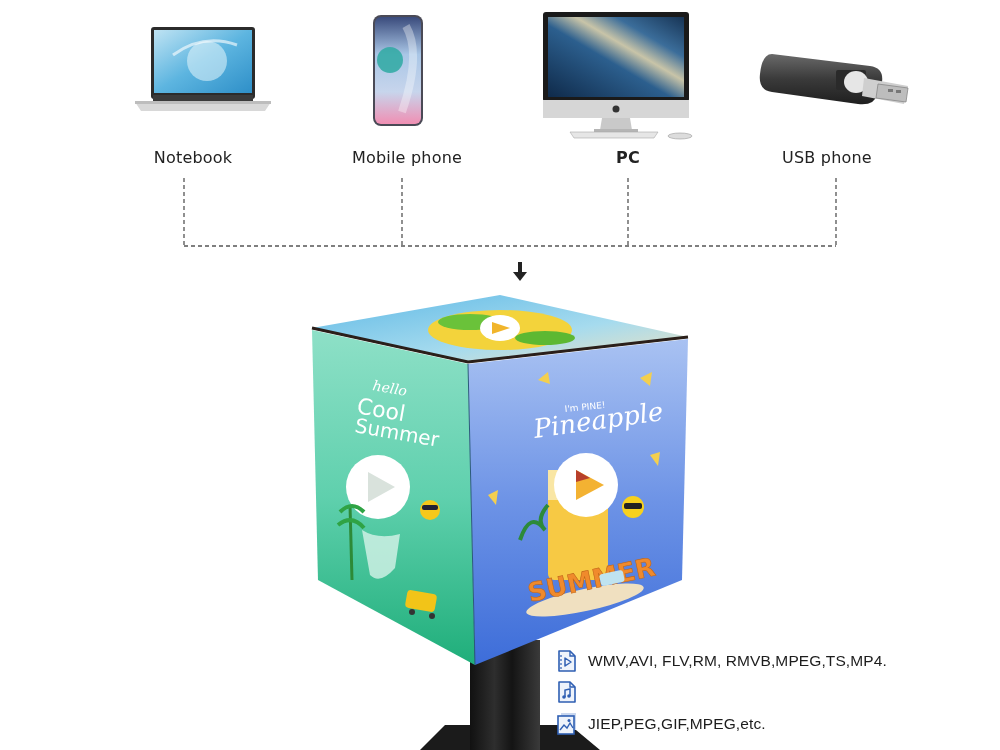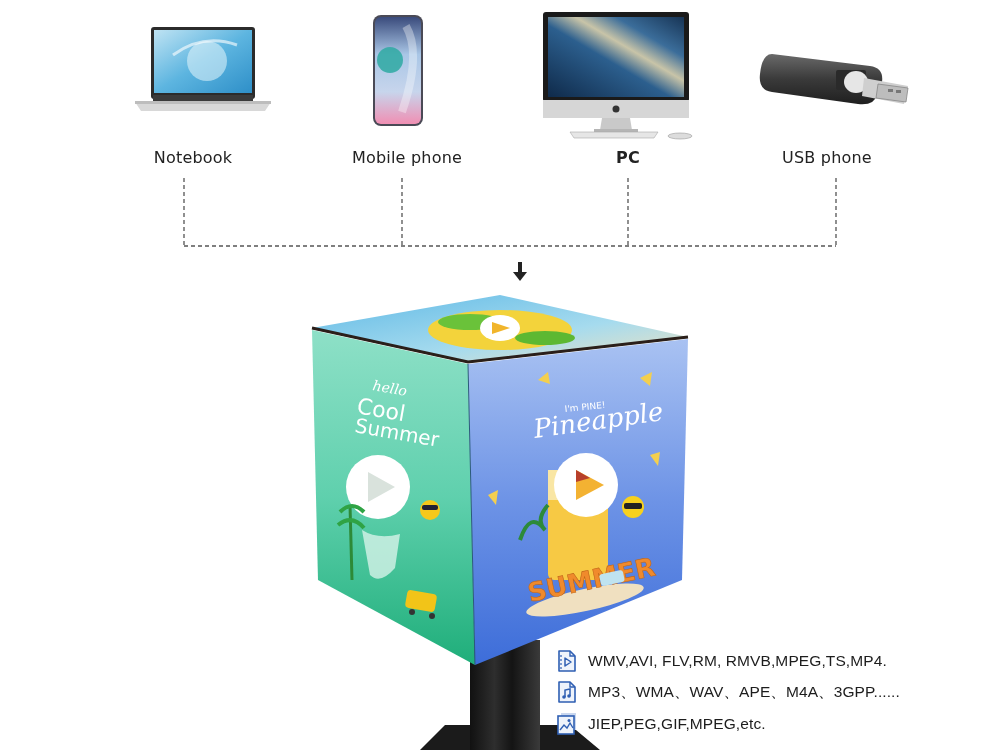--- a/index.html
+++ b/index.html
@@ -202,21 +202,20 @@
   <span class="txt">WMV,AVI, FLV,RM, RMVB,MPEG,TS,MP4.</span>
 </div>
 <div class="format-row" style="top:678px;">
   <svg class="ic" viewBox="0 0 22 24">
     <path d="M3 2 H14 L19 7 V22 H3 Z" fill="#eef3fb" stroke="#2f5fb3" stroke-width="1.6" stroke-linejoin="round"></path>
     <path d="M14 2 V7 H19" fill="none" stroke="#2f5fb3" stroke-width="1.4"></path>
     <path d="M9 17 V10 L14 9 V16" fill="none" stroke="#2f5fb3" stroke-width="1.5"></path>
     <circle cx="8" cy="17" r="1.8" fill="#2f5fb3"></circle>
       <circle cx="13" cy="16" r="1.8" fill="#2f5fb3"></circle>
   </svg>
-  <span class="txt">MP3、WMA、WAV、APE、M4A、3GPP......</span>
 </div>
 <div class="format-row" style="top:710px;">
   <svg class="ic" viewBox="0 0 22 24">
     <rect x="5" y="1" width="15" height="17" fill="#c9d7ef"></rect>
     <rect x="2" y="4" width="16" height="18" fill="#eef3fb" stroke="#2f5fb3" stroke-width="1.6"></rect>
     <path d="M4 18 L8 13 L11 16 L14 11 L17 16" fill="none" stroke="#2f5fb3" stroke-width="1.4"></path>
     <circle cx="13" cy="8.5" r="1.5" fill="#2f5fb3"></circle>
   </svg>
   <span class="txt">JIEP,PEG,GIF,MPEG,etc.</span>
 </div>

